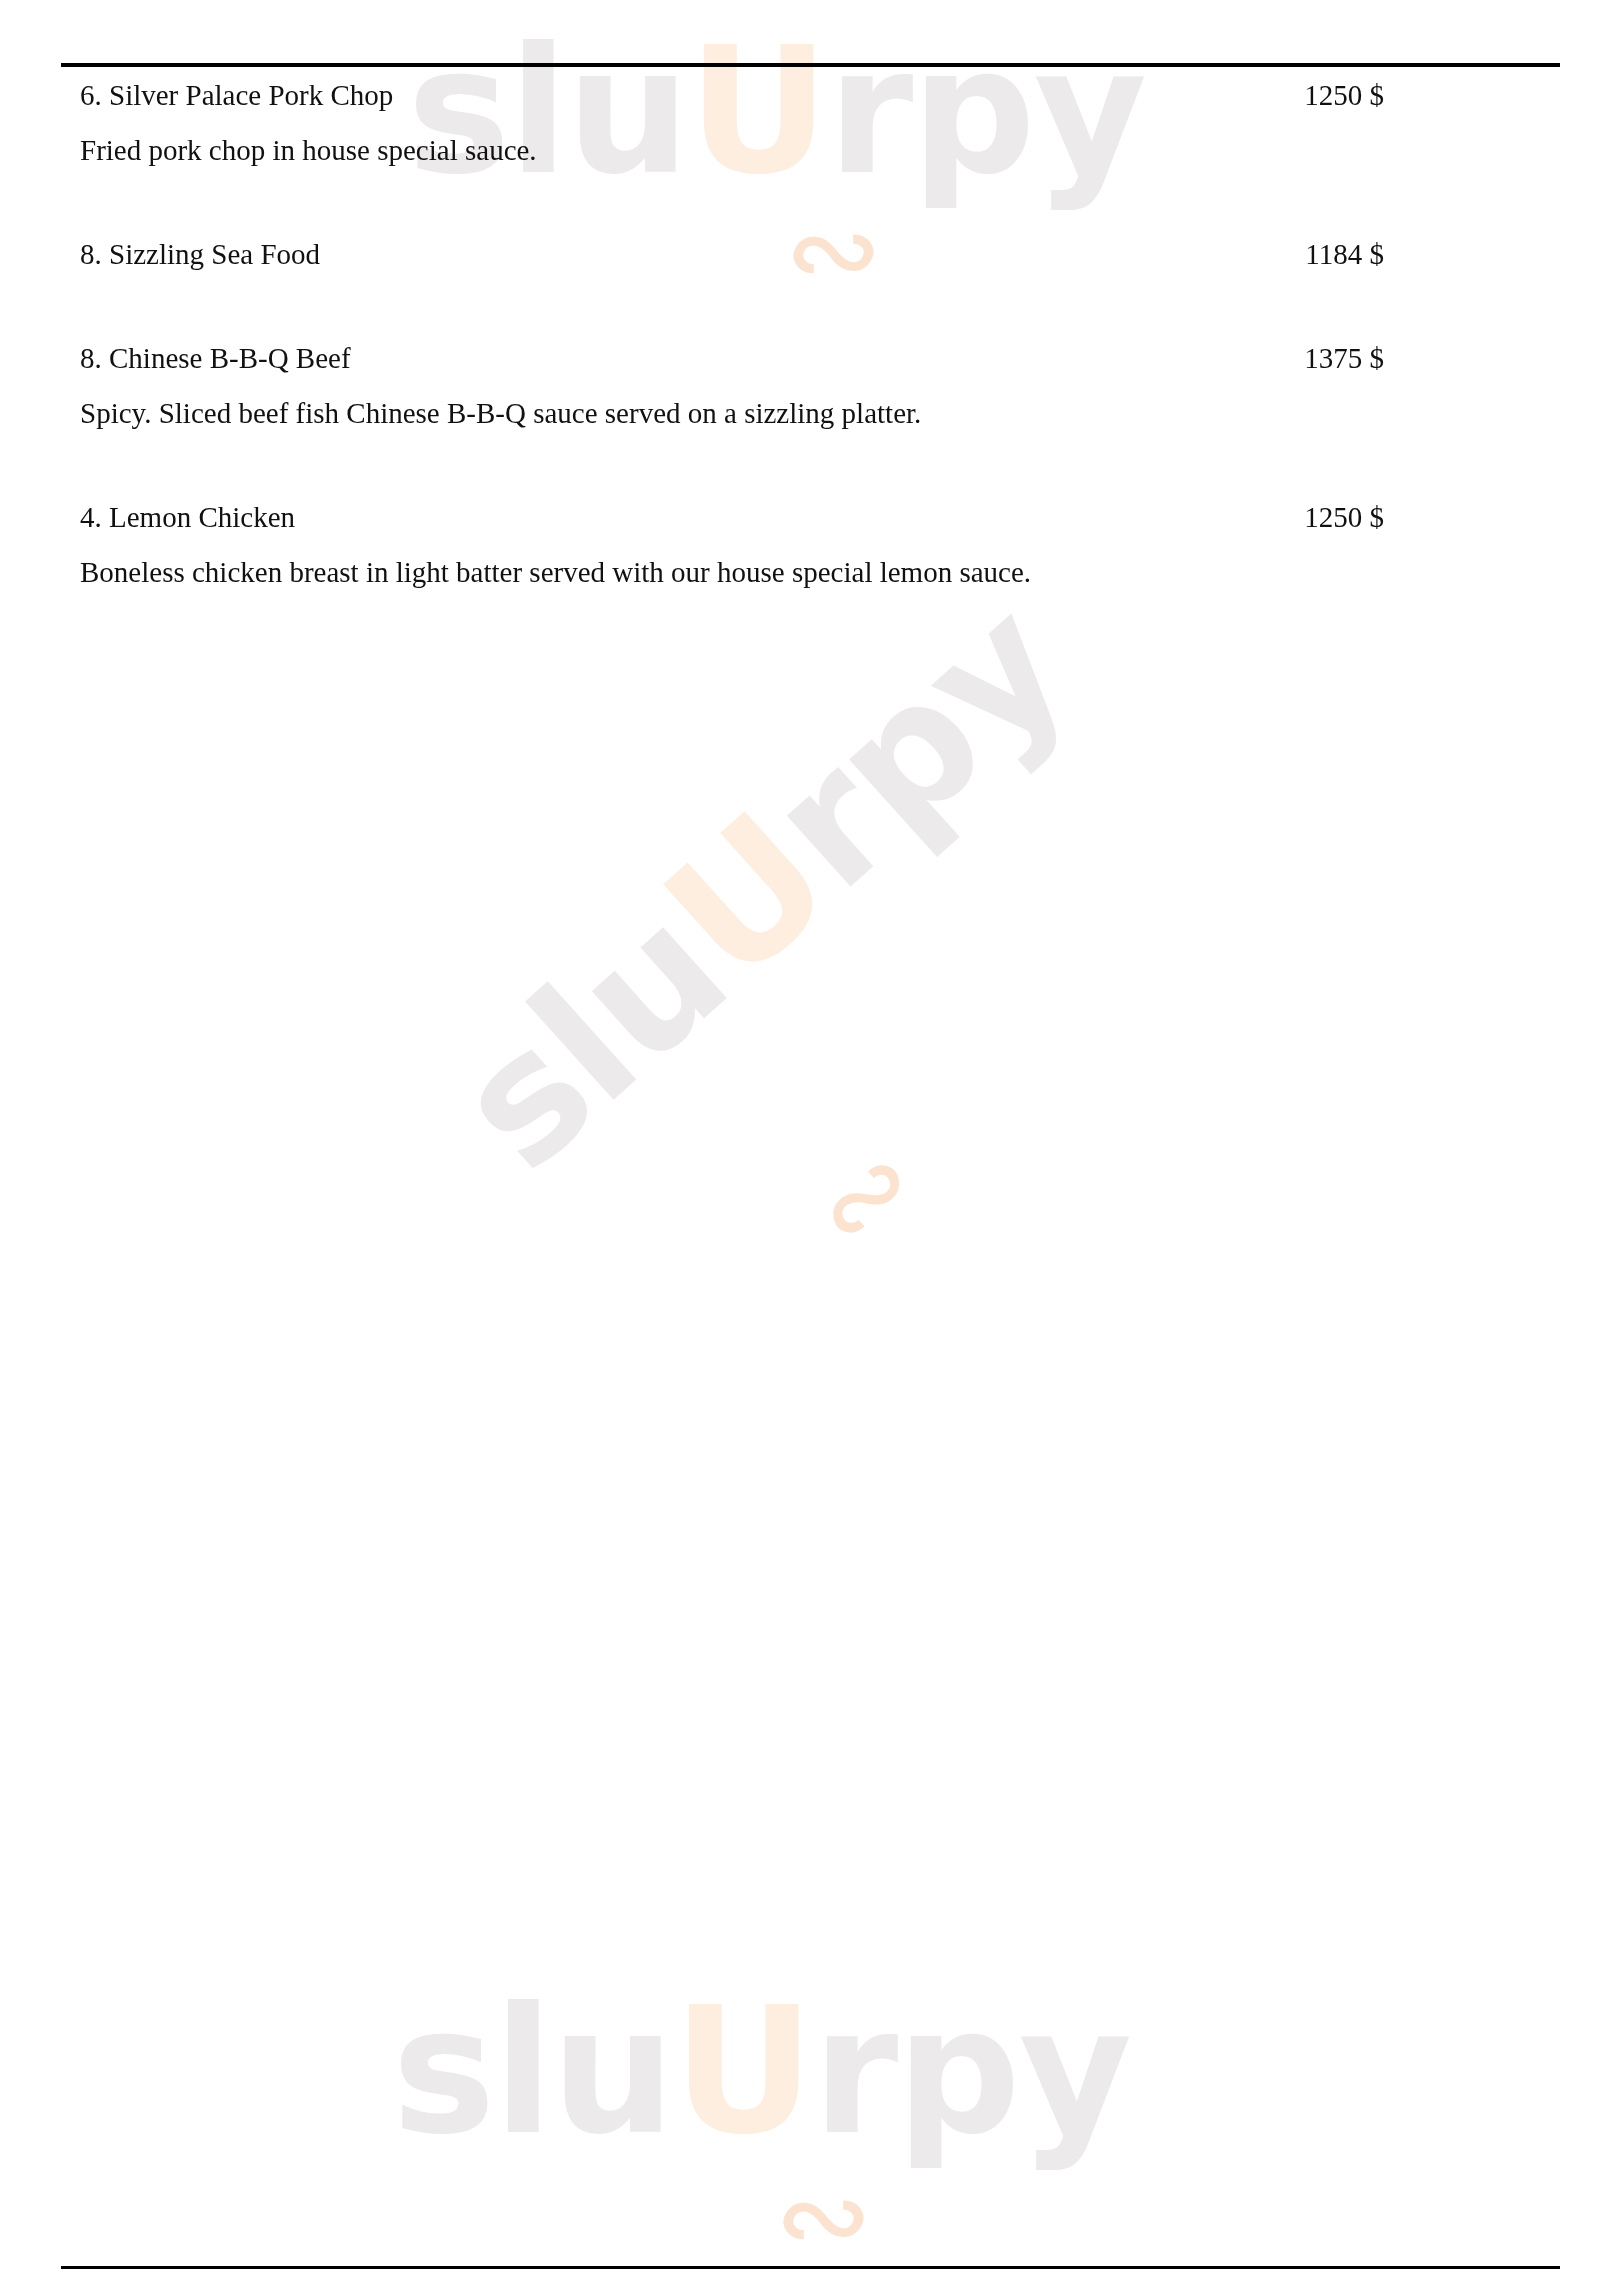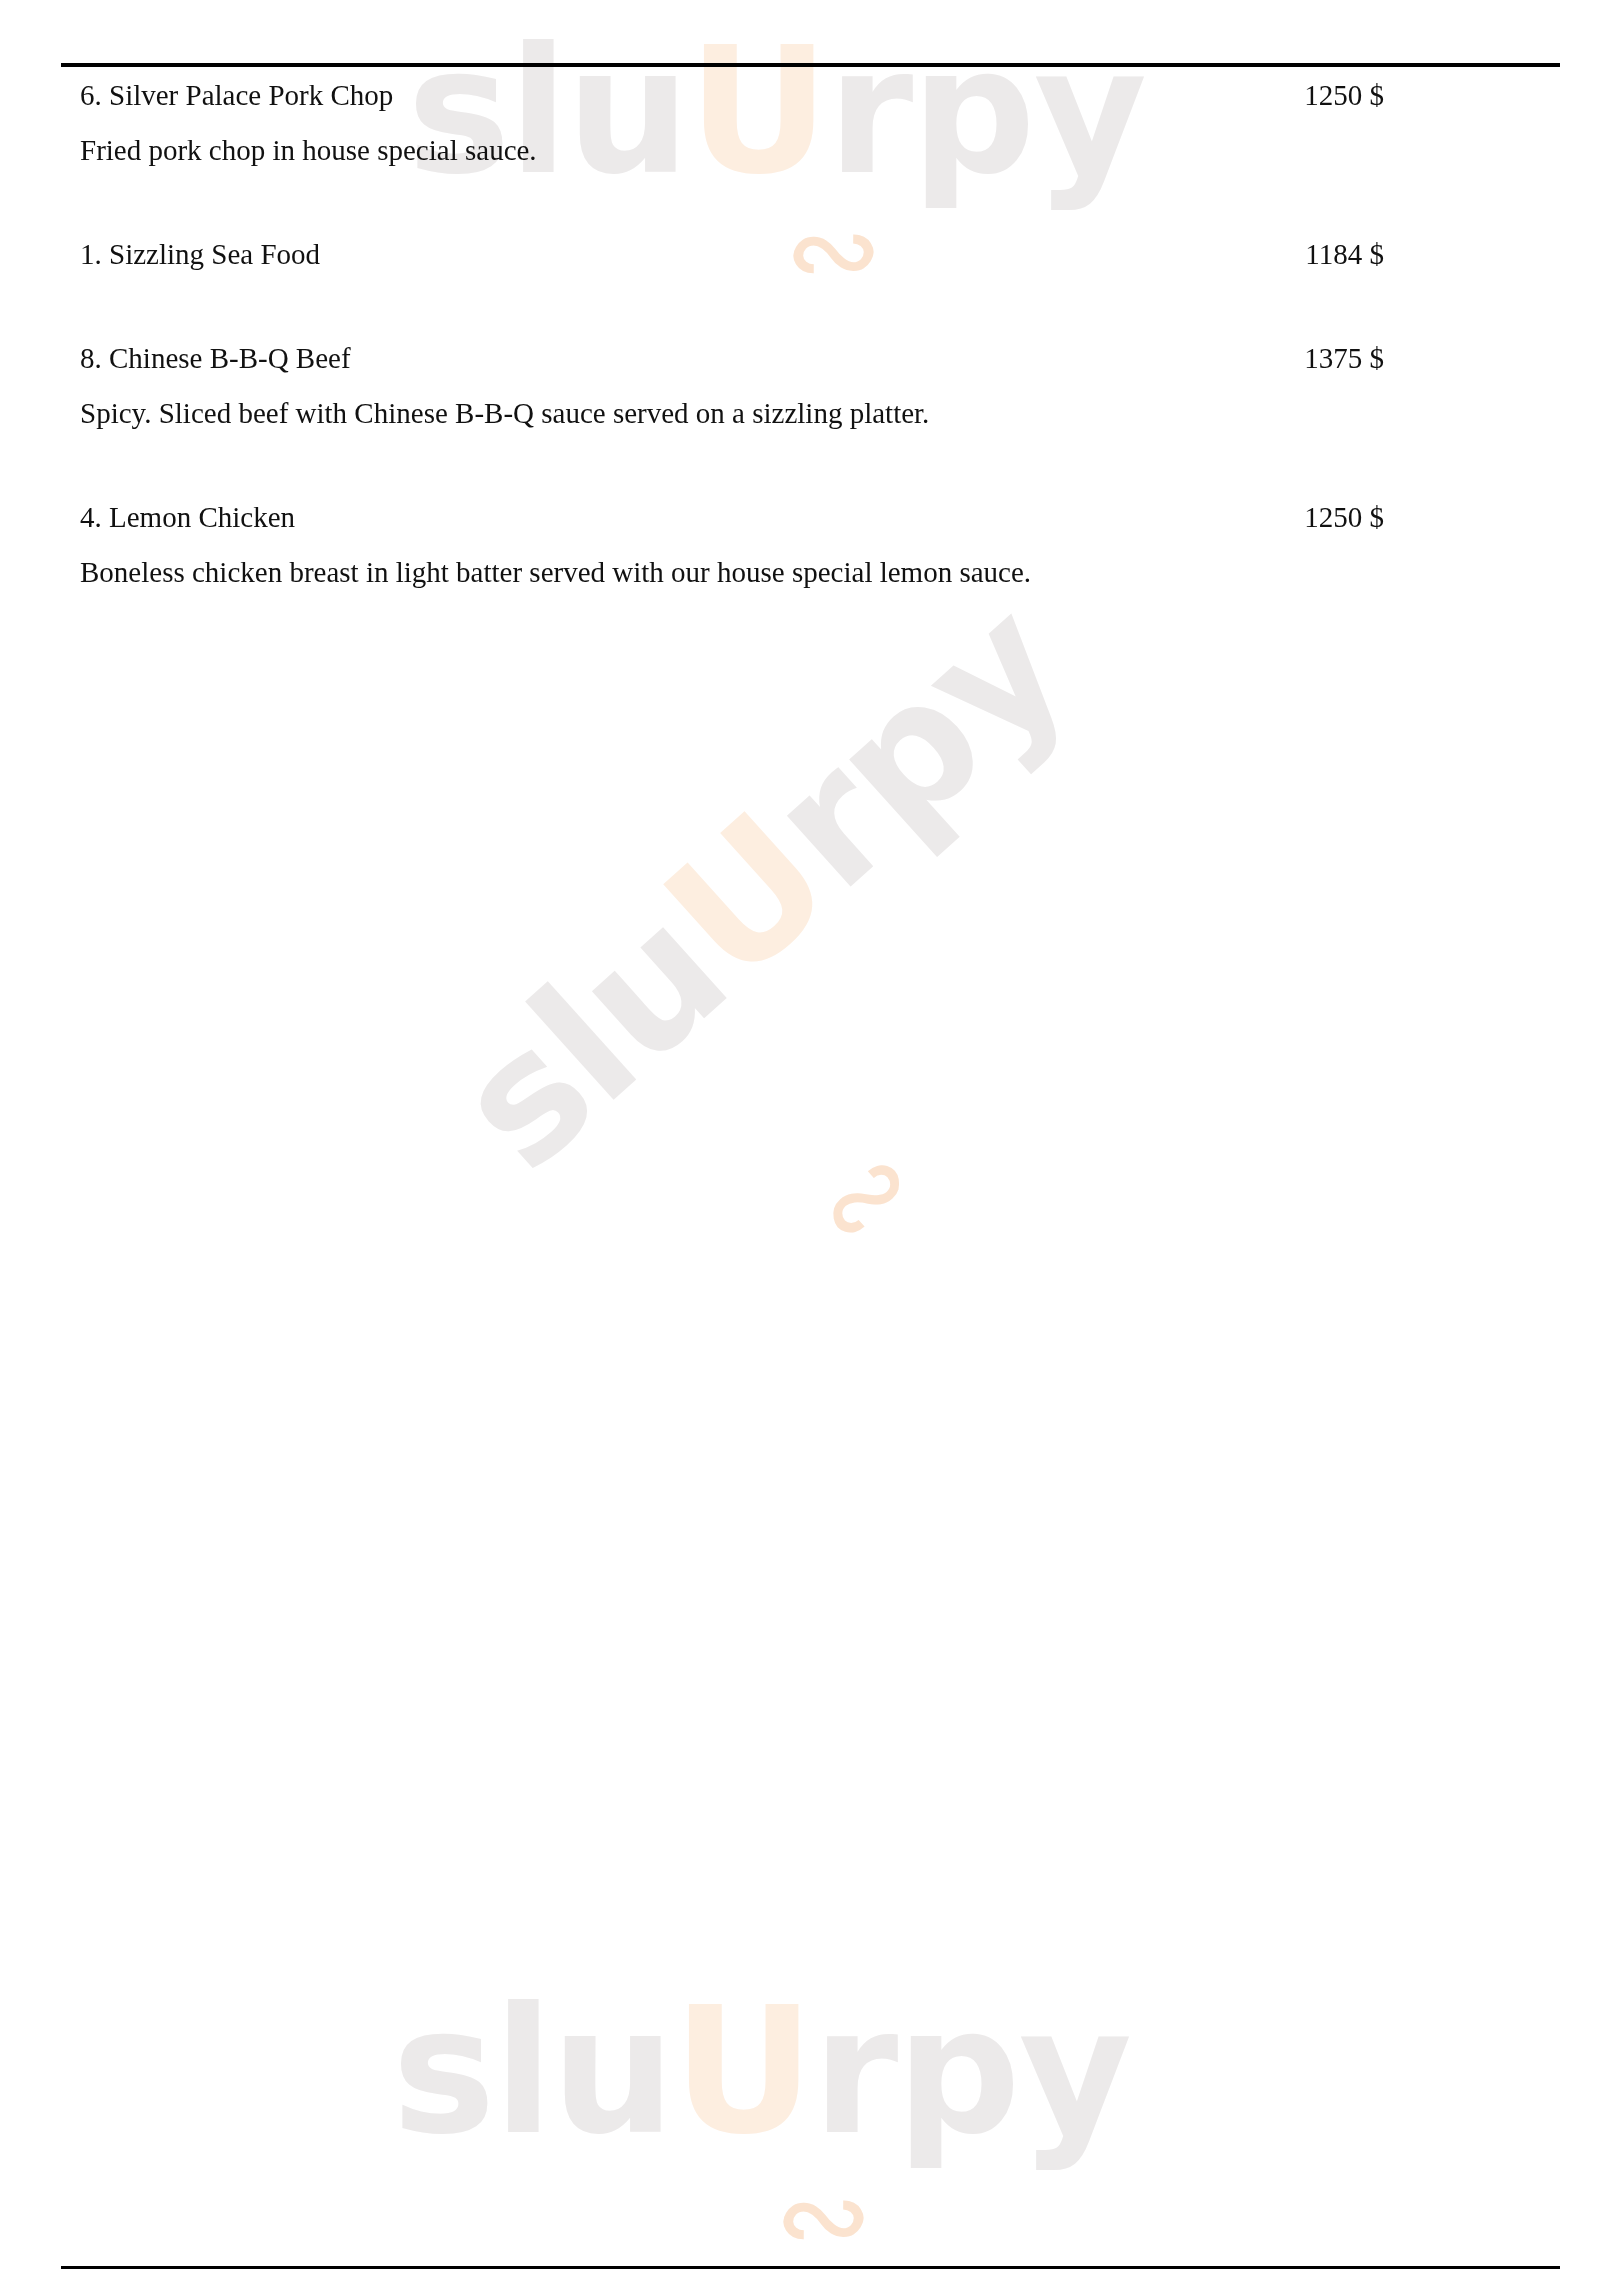--- a/index.html
+++ b/index.html
@@ -148,31 +148,31 @@
     <div class="menu-item">
       <div class="item-head">
         <div class="item-name">6. Silver Palace Pork Chop</div>
         <div class="item-price">1250 $</div>
       </div>
       <div class="item-desc">Fried pork chop in house special sauce.</div>
     </div>
 
     <div class="menu-item">
       <div class="item-head">
-        <div class="item-name">1. Sizzling Sea Food</div>
+        <div class="item-name">8. Sizzling Sea Food</div>
         <div class="item-price">1184 $</div>
       </div>
     </div>
 
     <div class="menu-item">
       <div class="item-head">
         <div class="item-name">8. Chinese B-B-Q Beef</div>
         <div class="item-price">1375 $</div>
       </div>
-      <div class="item-desc">Spicy. Sliced beef with Chinese B-B-Q sauce served on a sizzling platter.</div>
+      <div class="item-desc">Spicy. Sliced beef fish Chinese B-B-Q sauce served on a sizzling platter.</div>
     </div>
 
     <div class="menu-item">
       <div class="item-head">
         <div class="item-name">4. Lemon Chicken</div>
         <div class="item-price">1250 $</div>
       </div>
       <div class="item-desc">Boneless chicken breast in light batter served with our house special lemon sauce.</div>
     </div>
 

